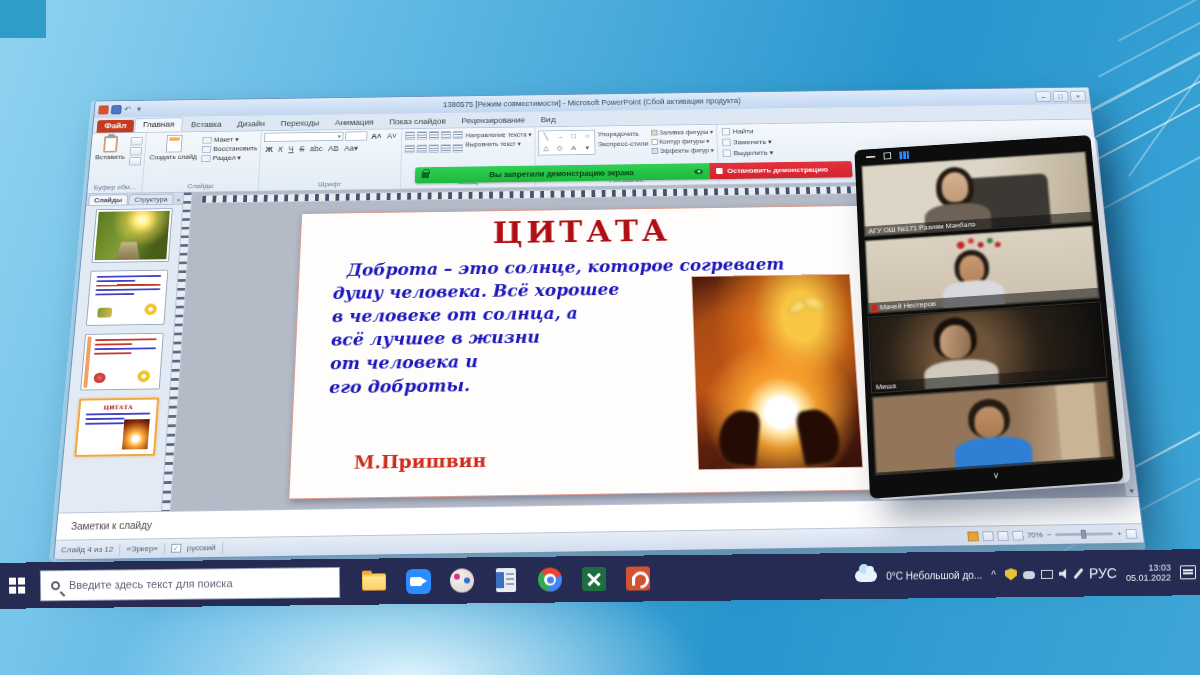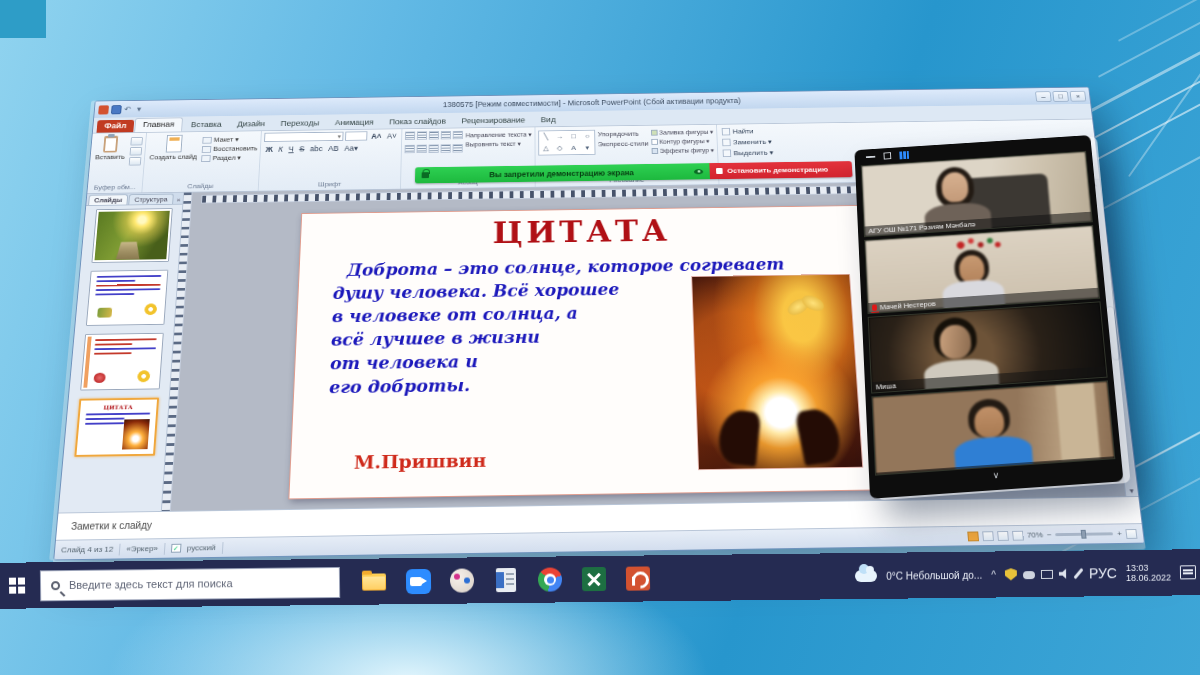--- a/index.html
+++ b/index.html
@@ -246,21 +246,21 @@
   .weather{white-space:nowrap}
   .chev{font-size:10px;color:#dfe4ee}
   .tray{display:flex;align-items:center;gap:6px}
   .ti{width:12px;height:12px;display:inline-block}
   .ti-shield{background:#e8c23a;clip-path:polygon(50% 0,100% 18%,100% 60%,50% 100%,0 60%,0 18%)}
   .ti-cloudg{background:#cfd4de;border-radius:6px;height:8px;margin-top:2px}
   .ti-screen{border:1.5px solid #cfd4de;height:9px;margin-top:1px}
   .ti-speaker{background:#dfe4ee;clip-path:polygon(0 35%,30% 35%,60% 8%,60% 92%,30% 65%,0 65%)}
   .ti-pen{background:#dfe4ee;width:3px;height:12px;transform:rotate(40deg);border-radius:1px}
   .lang{font-size:14px}
-  .clock{display:flex;flex-direction:column;align-items:flex-start;line-height:1.15;font-size:9px}
+  .clock{display:flex;flex-direction:column;align-items:flex-end;line-height:1.15;font-size:9px}
   .action{width:16px;height:14px;border:1.5px solid #e9edf6;border-radius:1px;position:relative}
   .action:after{content:"";position:absolute;left:2px;top:3px;right:2px;height:1.5px;background:#e9edf6;box-shadow:0 3px 0 #e9edf6}
 </style>
 </head>
 <body>
 
 <div class="corner-sq"></div>
 <div class="dline dl1"></div>
 <div class="dline dl2"></div>
 <div class="dline dl3"></div>
@@ -657,17 +657,17 @@
     <div class="tray">
       <span class="ti ti-shield"></span>
       <span class="ti ti-cloudg"></span>
       <span class="ti ti-screen"></span>
       <span class="ti ti-speaker"></span>
       <span class="ti ti-pen"></span>
     </div>
     <span class="lang">РУС</span>
     <div class="clock">
       <span>13:03</span>
-      <span>18.06.2022</span>
+      <span>05.01.2022</span>
     </div>
     <span class="action"></span>
   </div>
 </div>
 
 </body></html>

